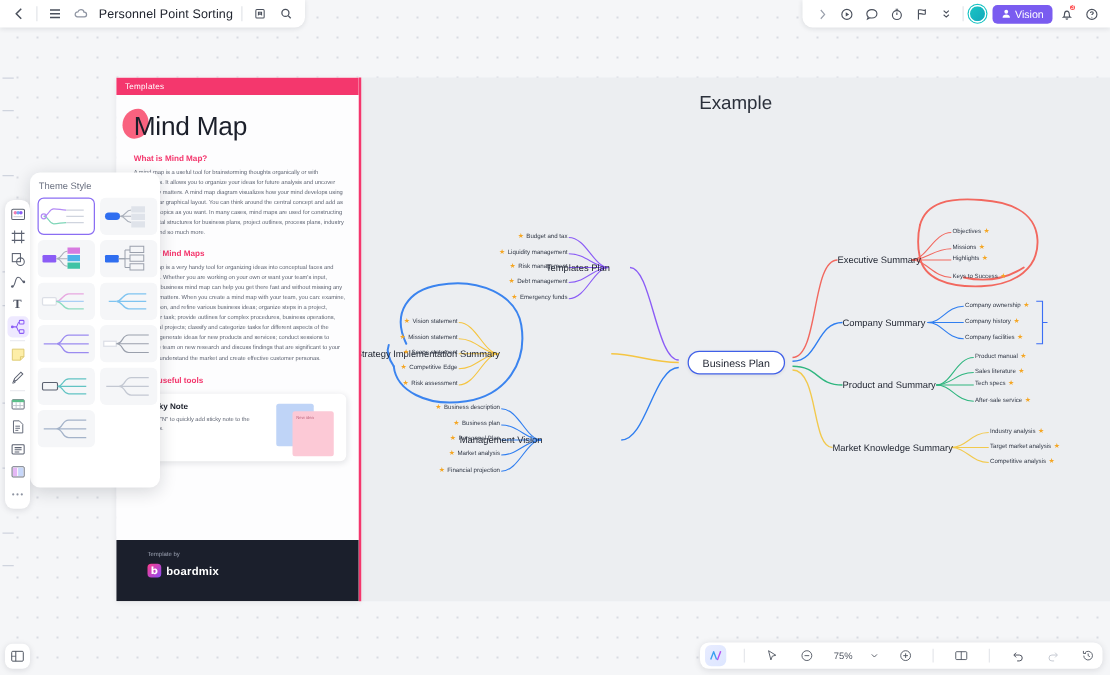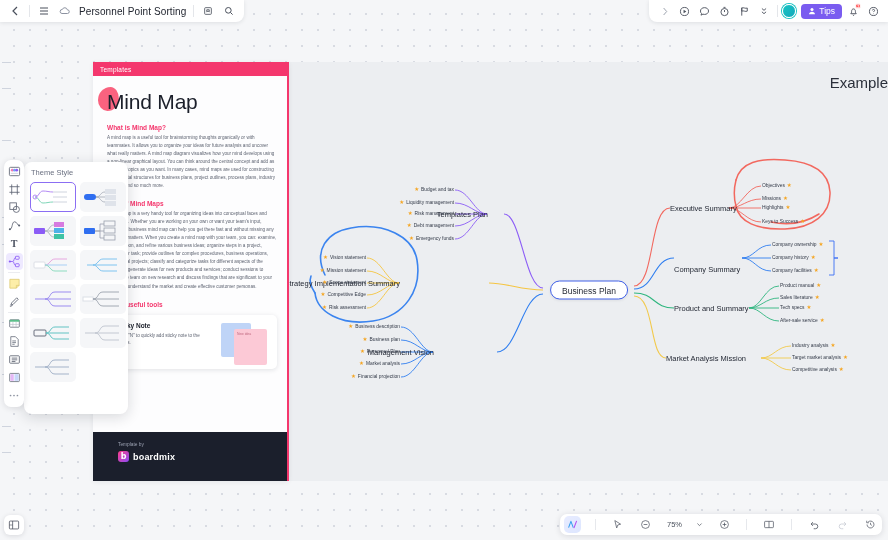--- a/index.html
+++ b/index.html
@@ -91,21 +91,21 @@
   .rail-ico.active { background: #eee9ff; }
   .rail-div { width: 12px; height: 1px; background: #ebecf0; margin: 1px 0; }
 
   
   #theme-panel {
     position: absolute; left: 24px; top: 138px;
     width: 104px; height: 252px;
     background: #fff; border-radius: 8px;
     box-shadow: 0 3px 14px rgba(20,25,40,.16);
     padding: 6px 6px 0 6px;
-    z-index: 35; overflow: hidden; margin-top: 24px;
+    z-index: 35; overflow: hidden;
   }
   #theme-title { font-size: 7.5px; color: #6a7080; margin-bottom: 5px; padding-left: 1px; }
   #theme-grid { display: grid; grid-template-columns: 1fr 1fr; gap: 4px; }
   .theme-cell {
     height: 30px; background: #f5f6f8; border-radius: 5px;
     border: 1px solid transparent; cursor: pointer;
     display: flex; align-items: center; justify-content: center;
   }
   .theme-cell.sel { border-color: #8b6ef3; background: #fff; }
 
@@ -168,21 +168,21 @@
   }
   #brand-name { font-size: 9px; font-weight: bold; letter-spacing: .2px; }
 
   
   #example-frame {
     position: absolute; left: 289px; top: 62px;
     width: 599px; height: 419px;
     background: #eceef1; z-index: 5;
   }
   #example-title {
-    text-align: right; font-size: 15px; color: #2b303b;
+    text-align: center; font-size: 15px; color: #2b303b;
     padding-top: 12px; font-weight: 400;
   }
   #mindmap-stage { position: absolute; inset: 0; }
   #mindmap-svg { position: absolute; inset: 0; width: 100%; height: 100%; }
 
   .node {
     position: absolute; white-space: nowrap;
     transform: translateY(-50%);
   }
   .root-node {
@@ -387,23 +387,23 @@
       </g>
     </svg>
 
     <div class="node root-node" style="left:300px;top:228px">Business Plan</div>
 
     <div class="node branch-node" style="left:199px;top:152px;transform:translate(-100%,-50%)">Templates Plan</div>
     <div class="node branch-node" style="left:111px;top:221px;transform:translate(-100%,-50%)">Strategy Implementation Summary</div>
     <div class="node branch-node" style="left:145px;top:290px;transform:translate(-100%,-50%)">Management Vision</div>
 
     <div class="node branch-node" style="left:381px;top:146px">Executive Summary</div>
-    <div class="node branch-node" style="left:385px;top:207px">Company Summary</div>
+    <div class="node branch-node" style="left:385px;top:196px">Company Summary</div>
     <div class="node branch-node" style="left:385px;top:246px">Product and Summary</div>
-    <div class="node branch-node" style="left:377px;top:296px">Market Analysis Mission</div>
+    <div class="node branch-node" style="left:377px;top:296px">Market Knowledge Summary</div>
 
     <div class="node leaf" style="left:165px;top:128px;transform:translate(-100%,-50%)">
         <span class="star">★</span>
         <span>Budget and tax</span>
       </div>
     <div class="node leaf" style="left:165px;top:141px;transform:translate(-100%,-50%)">
         <span class="star">★</span>
         <span>Liquidity management</span>
       </div>
     <div class="node leaf" style="left:165px;top:152px;transform:translate(-100%,-50%)">
@@ -600,21 +600,21 @@
         <path d="M3.5 3 L6 5.2 L8.5 3M3.5 7 L6 9.2 L8.5 7"></path>
       </svg>
   </div>
   <div class="tb-sep"></div>
   <div id="avatar-chip"></div>
   <button id="share-btn">
     <svg width="8" height="8" viewBox="0 0 10 10" fill="#fff">
         <circle cx="5" cy="3" r="1.9"></circle>
         <path d="M1.3 9c0-2 1.7-3.2 3.7-3.2S8.7 7 8.7 9z"></path>
       </svg>
-    <span>Tips</span>
+    <span>Vision</span>
   </button>
   <div class="tb-ico bell-wrap">
     <svg width="11" height="11" viewBox="0 0 12 12" fill="none" stroke="currentColor" stroke-width="1">
         <path d="M3 8.4h6c-.8-.6-.9-1.3-.9-2.4 0-1.6-.7-2.8-2.1-2.8S3.9 4.4 3.9 6c0 1.1-.1 1.8-.9 2.4z"></path>
         <path d="M5.1 9.6a1 1 0 0 0 1.8 0"></path>
       </svg>
     <span class="bell-dot">3</span>
   </div>
   <div class="tb-ico">
     <svg width="11" height="11" viewBox="0 0 12 12" fill="none" stroke="currentColor" stroke-width="1">

